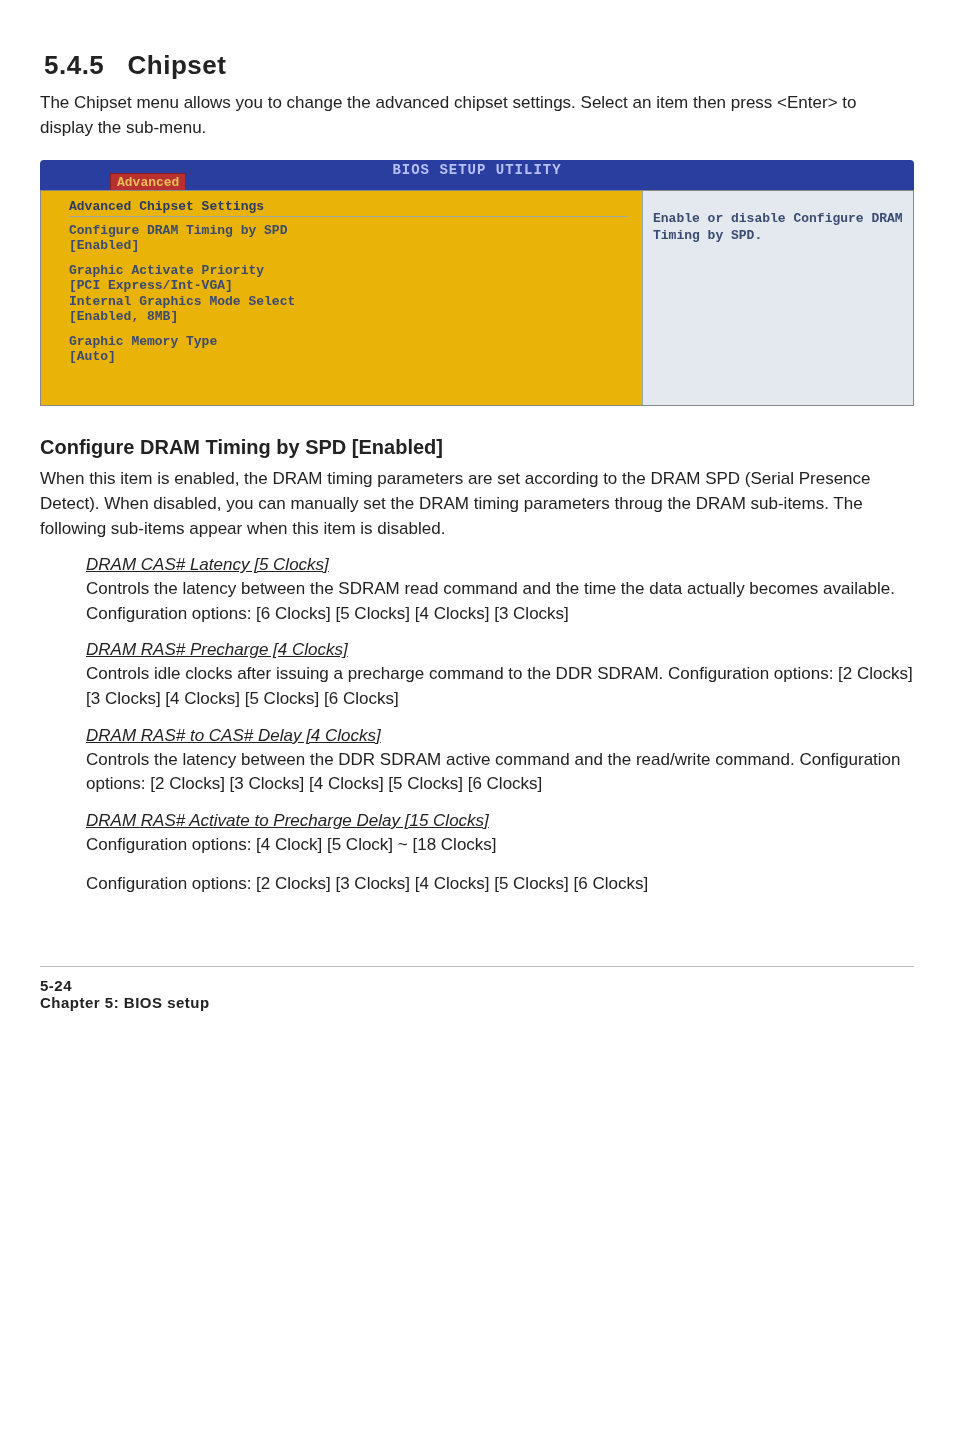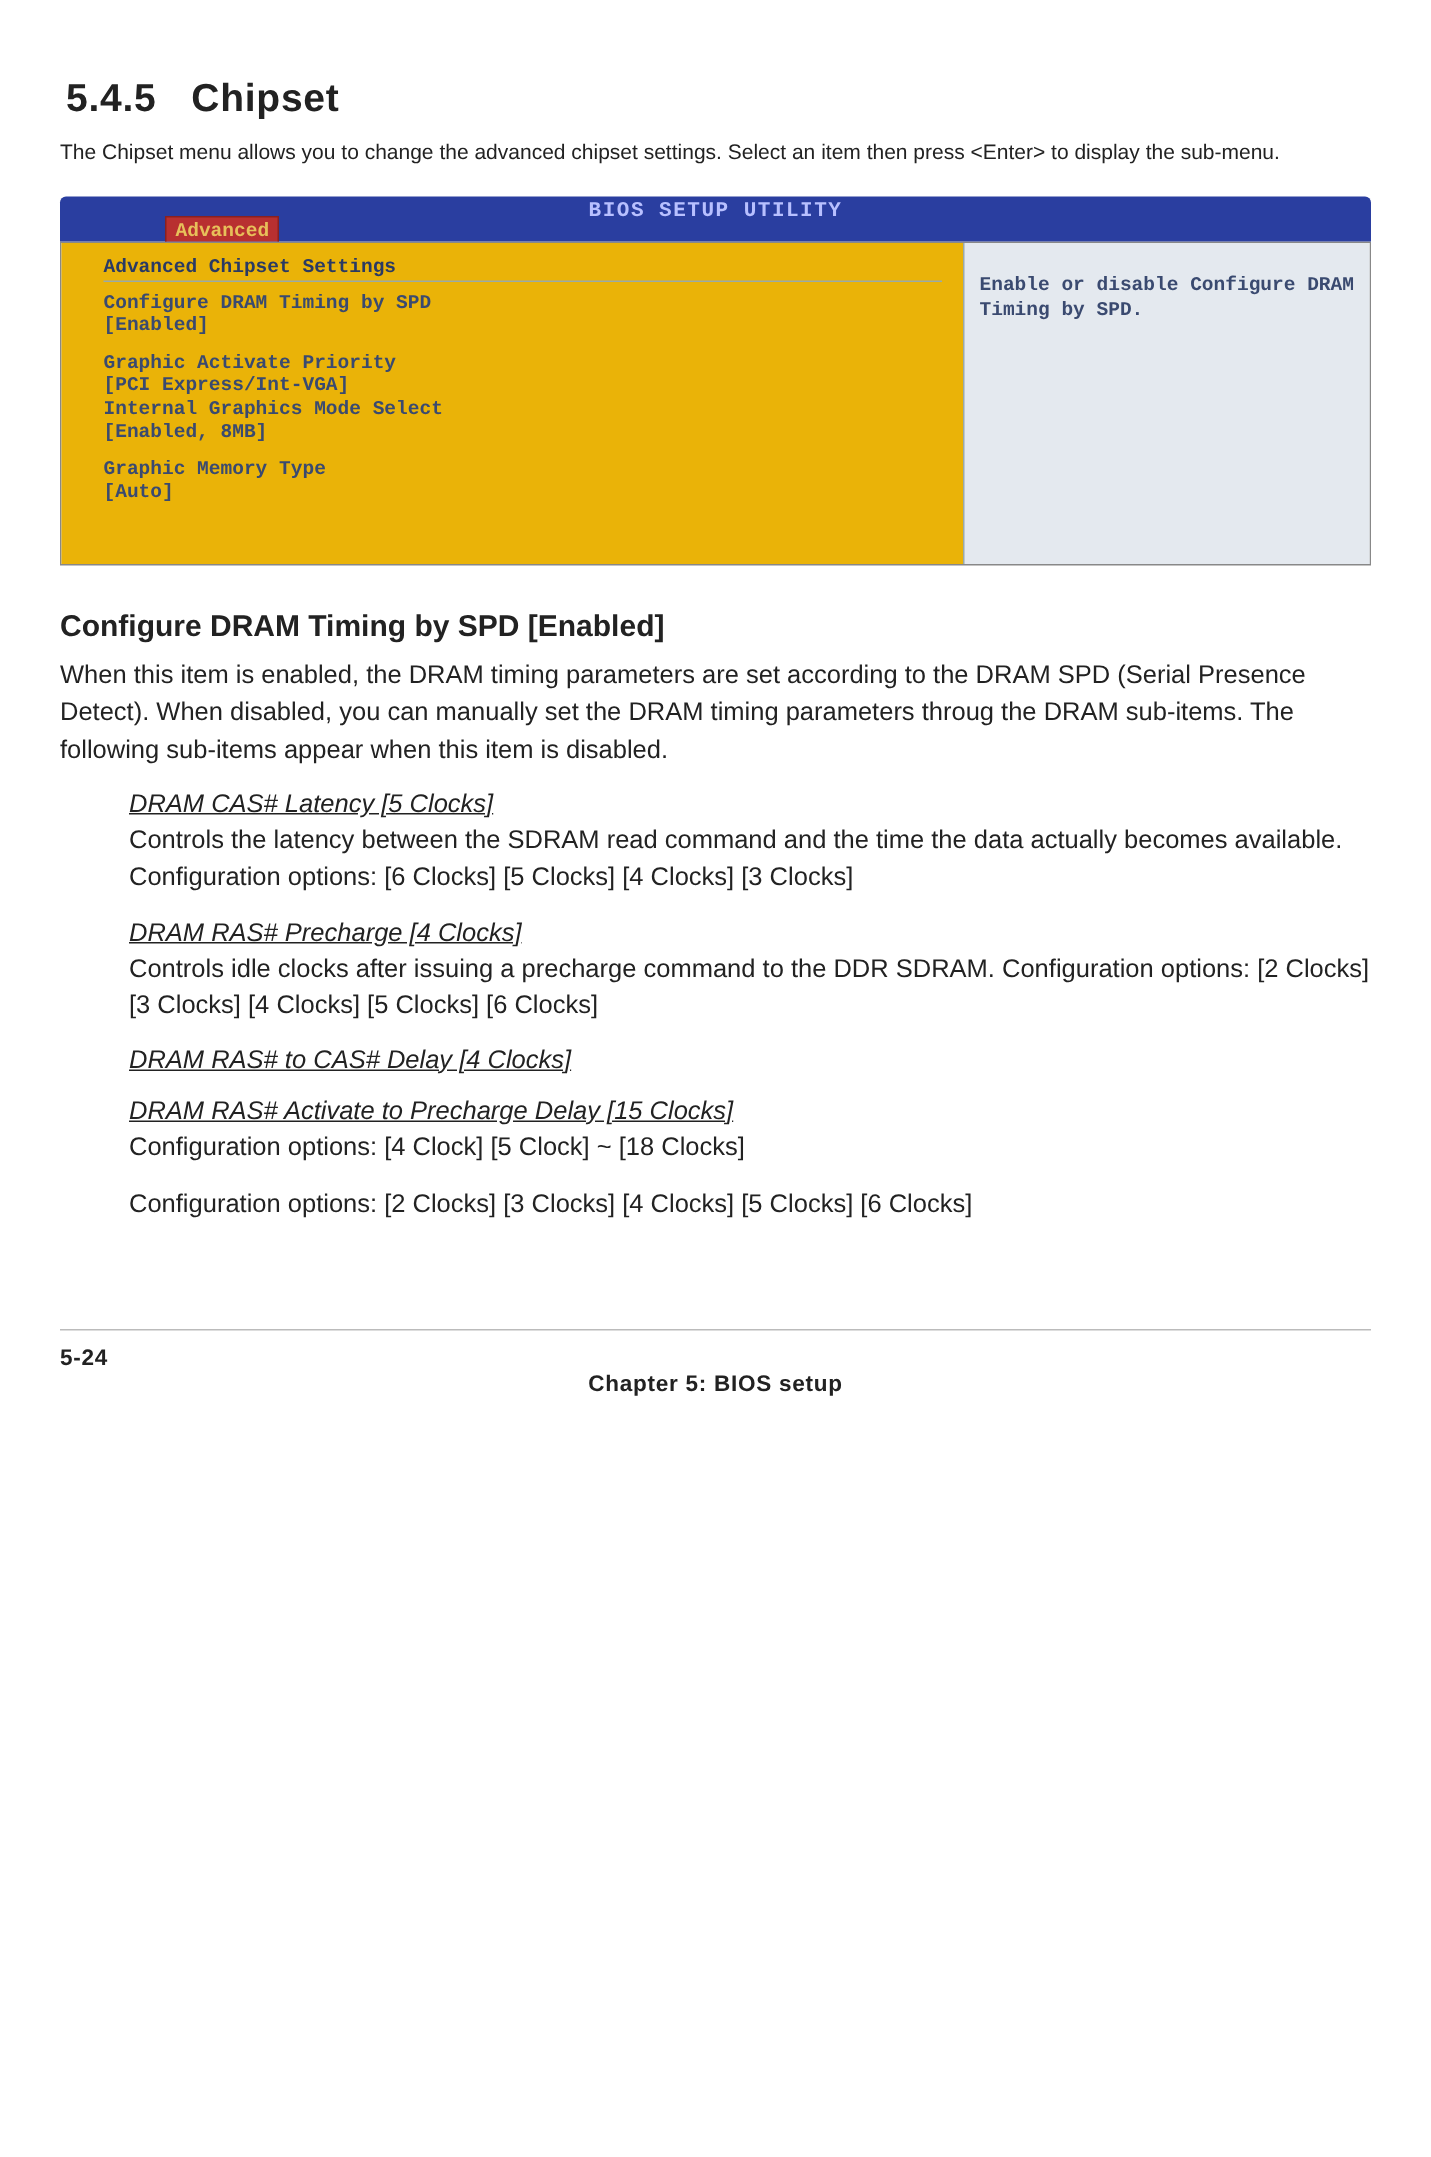--- a/index.html
+++ b/index.html
@@ -10,21 +10,21 @@
     background: #fff;
     width: 874px;
   }
   h2.section-number {
     font-size: 26px;
     font-weight: bold;
     margin: 0 0 10px 4px;
     letter-spacing: 0.5px;
   }
   p.intro {
-    font-size: 14px;
+    font-size: 17px;
     line-height: 1.45;
     margin: 0 0 20px 0;
   }
   
   .bios-wrap {
     margin: 0 0 30px 0;
   }
   .bios-titlebar {
     background: #2a3ea0;
     color: #d6d6d6;
@@ -122,21 +122,21 @@
   .footer {
     display:flex;
     justify-content: space-between;
     border-top: 1px solid #bbb;
     margin-top: 70px;
     padding-top: 10px;
     font-size: 15px;
     flex-direction: column;
   }
   .footer .left  { font-weight: bold; letter-spacing:0.5px;}
-  .footer .right { font-weight: bold; letter-spacing:0.5px;text-align:center;}
+  .footer .right { font-weight: bold; letter-spacing:0.5px;}
 </style>
 </head>
 <body>
 
 <h2 class="section-number">
   <span>5.4.5</span>&nbsp;&nbsp;
   <span>Chipset</span>
 </h2>
 
 <p class="intro">The Chipset menu allows you to change the advanced chipset settings. Select an item then press &lt;Enter&gt; to display the sub-menu.</p>
@@ -182,20 +182,21 @@
 <div class="indent-block">
   <span class="ul-title">DRAM CAS# Latency [5 Clocks]</span>
   <span class="desc">Controls the latency between the SDRAM read command and the time the data actually becomes available. Configuration options: [6 Clocks] [5 Clocks] [4 Clocks] [3 Clocks]</span>
 </div>
 <div class="indent-block">
   <span class="ul-title">DRAM RAS# Precharge [4 Clocks]</span>
   <span class="desc">Controls idle clocks after issuing a precharge command to the DDR SDRAM. Configuration options: [2 Clocks] [3 Clocks] [4 Clocks] [5 Clocks] [6 Clocks]</span>
 </div>
 <div class="indent-block">
   <span class="ul-title">DRAM RAS#  to CAS# Delay [4 Clocks]</span>
+  <span class="desc">Controls the latency between the DDR SDRAM active command and the read/write command. Configuration options: [2 Clocks] [3 Clocks] [4 Clocks] [5 Clocks] [6 Clocks]</span>
 </div>
 <div class="indent-block">
   <span class="ul-title">DRAM RAS# Activate to Precharge Delay [15 Clocks]</span>
   <span class="desc">Configuration options: [4 Clock] [5 Clock] ~ [18 Clocks]</span>
 </div>
 <div class="indent-block">
   <span class="desc">Configuration options: [2 Clocks] [3 Clocks] [4 Clocks] [5 Clocks] [6 Clocks]</span>
 </div>
 
 <div class="footer">

